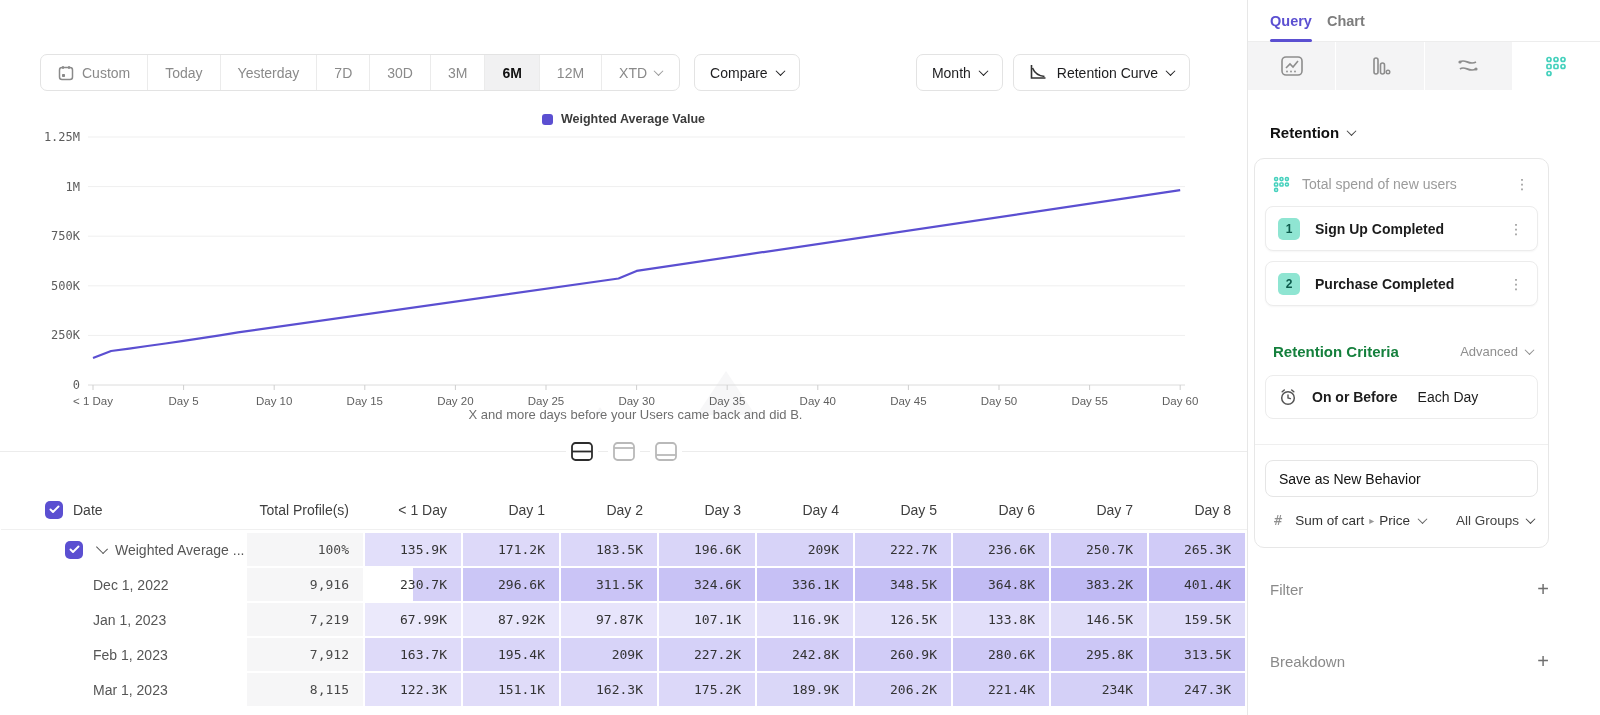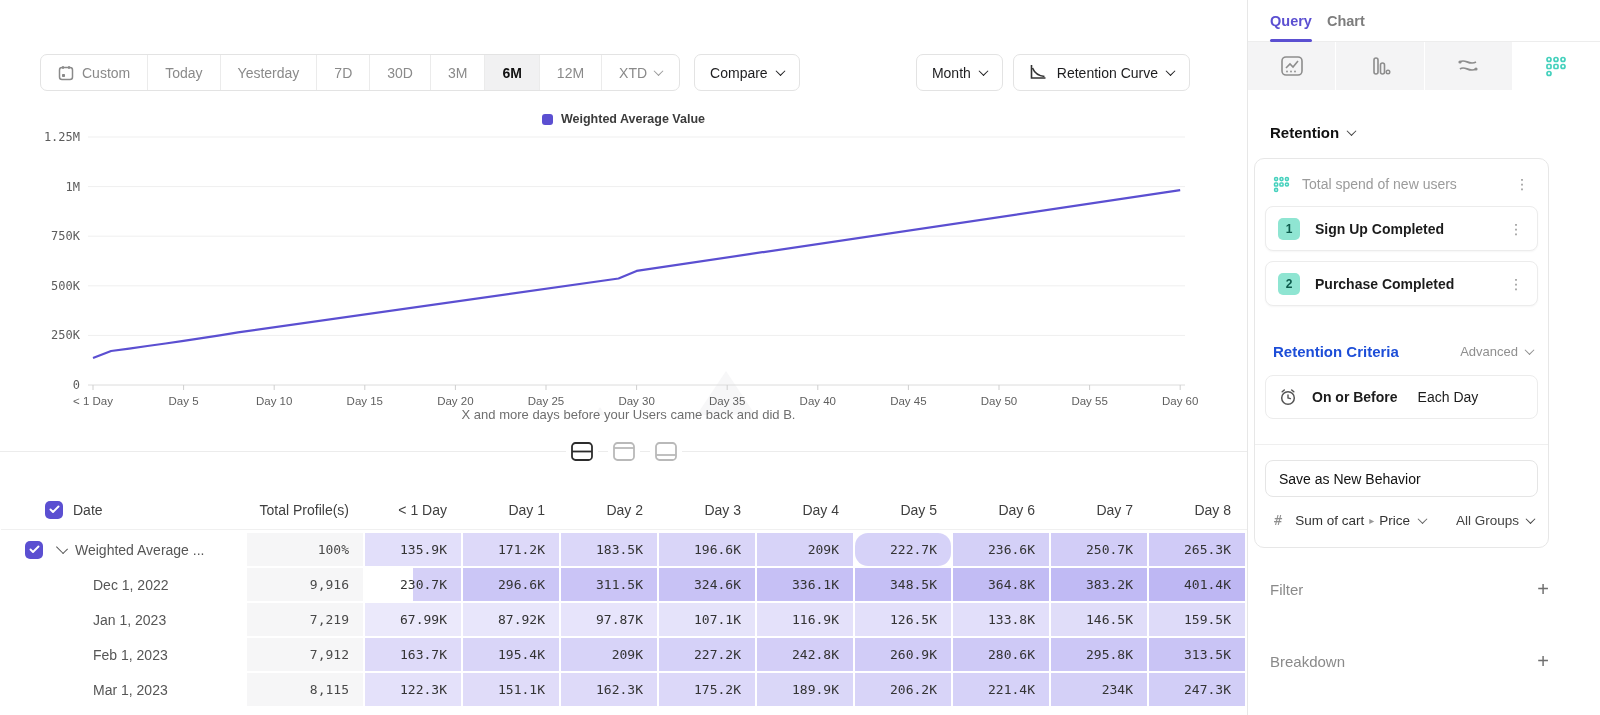--- a/index.html
+++ b/index.html
@@ -34,42 +34,42 @@
   .legend { position:absolute; top:112px; left:0; width:100%; display:flex;
     justify-content:center; align-items:center; gap:8px; font-size:12.5px;
     font-weight:bold; color:#3c3c3c; }
   .legend-swatch { width:11px; height:11px; border-radius:3px; }
   #chart-svg { position:absolute; top:125px; left:0; }
   .grid-line { stroke:#efefef; stroke-width:1; }
   .axis-line { stroke:#dcdcdc; stroke-width:1; }
   .tick-line { stroke:#cfcfcf; stroke-width:1; }
   text.ylab { font-family:"DejaVu Sans Mono", monospace; font-size:12px; fill:#5c5c5c; }
   text.xlab { font-family:"Liberation Sans", sans-serif; font-size:11.5px; fill:#5f5f5f; }
-  .caption { position:absolute; top:407px; left:5px; width:100%; text-align:center;
+  .caption { position:absolute; top:407px; left:12px; width:100%; text-align:center;
     font-size:13px; color:#6f6f6f; }
 
   
   .hr-divider { position:absolute; top:451px; left:0; width:100%; height:1px; background:#ececec; }
   .toggles { position:absolute; top:436px; left:0; width:100%; display:flex;
     justify-content:center; gap:10px; }
   .toggle { width:32px; height:30px; background:#fff; display:grid; place-items:center;
     cursor:pointer; }
   .tgl-glyph { display:block; }
 
   
   .table { position:absolute; top:490px; left:1px; width:1246px; }
   .t-head { display:grid; grid-template-columns:244px 116px repeat(9,96px) 20px;
     column-gap:2px; height:40px; align-items:center; border-bottom:1px solid #f0f0f0; }
   .h-cell { font-size:14px; color:#3f3f3f; font-weight:500; text-align:right; padding-right:14px; }
   .h-date { display:flex; align-items:center; gap:10px; text-align:left; padding-left:44px; }
   .t-rows { margin-top:3px; }
   .trow { display:grid; grid-template-columns:244px 116px repeat(9,96px) 20px;
     column-gap:2px; margin-bottom:2px; }
   .cell { height:33px; display:flex; align-items:center; }
-  .label-cell { padding-left:24px; gap:8px; font-size:14px; color:#565656; }
+  .label-cell { padding-left:64px; gap:8px; font-size:14px; color:#565656; }
   .total-cell { background:#f6f6f7; justify-content:flex-end; padding-right:14px;
     font-family:"DejaVu Sans Mono", monospace; font-size:13px; color:#4a4a4a; }
   .val-cell { justify-content:flex-end; padding-right:14px;
     font-family:"DejaVu Sans Mono", monospace; font-size:13px; color:#333; }
   .cbx { width:18px; height:18px; border-radius:5px; display:grid; place-items:center;
     flex:0 0 18px; cursor:pointer; }
   .row-chev { color:#555; margin-left:6px; flex:0 0 10px; }
   .date-indent { padding-left:92px; }
 
   
@@ -91,21 +91,21 @@
   .q-title { font-size:14px; color:#9b9b9b; }
   .kebab { margin-left:auto; color:#8f8f8f; font-size:14px; letter-spacing:0;
     line-height:1; cursor:pointer; padding:2px 4px; }
   .step-card { border:1px solid #ececec; border-radius:8px; height:45px; display:flex;
     align-items:center; padding:0 10px 0 12px; margin:0 1px 10px; background:#fff;
     box-shadow:0 1px 2px rgba(0,0,0,.04); }
   .badge { width:22px; height:22px; border-radius:5px; display:grid; place-items:center;
     font-size:12px; font-weight:bold; }
   .step-label { margin-left:15px; font-size:14px; color:#1c1c1c;font-weight:bold; }
   .criteria-head { display:flex; align-items:center; padding:27px 6px 0 9px; }
-  .criteria-title { font-size:15px; font-weight:bold; color:#1d4ed8; }
+  .criteria-title { font-size:15px; font-weight:bold; color:#15803d; }
   .advanced { margin-left:auto; display:flex; align-items:center; gap:8px; font-size:13px;
     color:#8f8f8f; cursor:pointer; }
   .criteria-card { border:1px solid #ececec; border-radius:8px; height:44px; display:flex;
     align-items:center; gap:14px; padding:0 12px; margin:15px 1px 0; background:#fff; }
   .cc-bold { font-size:14px; font-weight:bold; color:#1c1c1c; }
   .cc-val { font-size:14px; color:#1c1c1c; margin-left:6px; }
   .q-divider { height:1px; background:#efefef; margin:25px -9px 0; }
   .save-row { border:1px solid #e5e5e5; border-radius:8px; height:37px; display:flex;
     align-items:center; padding:0 13px; margin:15px 1px 0; font-size:14px; font-weight:500;
     color:#111; cursor:pointer; background:#fff; }
@@ -289,21 +289,21 @@
             </span>
             <span class="chev row-chev" style="border-width: 1.4px;"></span>
             <span>Weighted Average ...</span>
           </div>
           <div class="cell total-cell">100%</div>
           <div class="cell val-cell" style="background: rgba(109, 94, 229, 0.2);">135.9K</div>
           <div class="cell val-cell" style="background: rgba(109, 94, 229, 0.235);">171.2K</div>
           <div class="cell val-cell" style="background: rgba(109, 94, 229, 0.247);">183.5K</div>
           <div class="cell val-cell" style="background: rgba(109, 94, 229, 0.26);">196.6K</div>
           <div class="cell val-cell" style="background: rgba(109, 94, 229, 0.27);">209K</div>
-          <div class="cell val-cell" style="background: rgba(109, 94, 229, 0.282); border-radius: 13px;">222.7K</div>
+          <div class="cell val-cell" style="background: rgba(109, 94, 229, 0.282);">222.7K</div>
           <div class="cell val-cell" style="background: rgba(109, 94, 229, 0.294);">236.6K</div>
           <div class="cell val-cell" style="background: rgba(109, 94, 229, 0.31);">250.7K</div>
           <div class="cell val-cell" style="background: rgba(109, 94, 229, 0.32);">265.3K</div>
           <div class="cell" style="background: rgba(109, 94, 229, 0.337);"></div>
         </div>
         <div class="trow">
           <div class="cell label-cell date-indent">
             <span>Dec 1, 2022</span>
           </div>
           <div class="cell total-cell">9,916</div>

